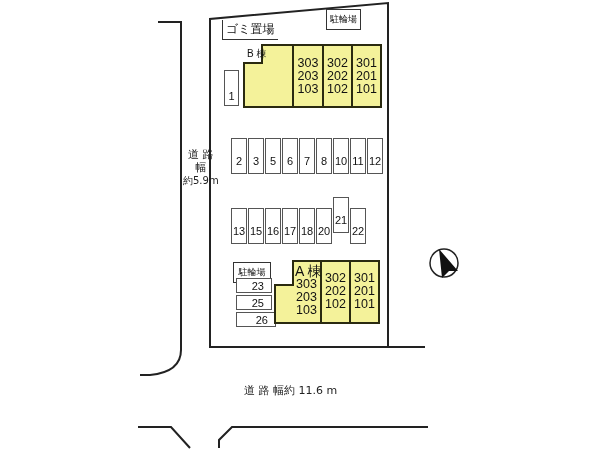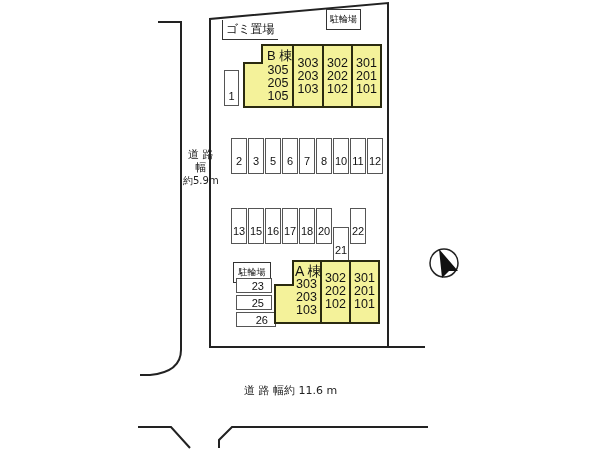--- a/index.html
+++ b/index.html
@@ -50,26 +50,21 @@
 
 <div class="slot" style="left:224px;top:70px;width:15px;height:36px;padding-bottom:3px;">1</div>
 
 <div class="abs" style="left:243px;top:44px;width:139px;height:64px;">
   <svg width="139" height="64" style="position:absolute;left:0;top:0;">
     <path d="M1,19 L19,19 L19,1 L138,1 L138,63 L1,63 Z" fill="#f4f29a" stroke="#2a2a10" stroke-width="2"></path>
     <line x1="50" y1="1" x2="50" y2="63" stroke="#2a2a10" stroke-width="2"></line>
     <line x1="80" y1="1" x2="80" y2="63" stroke="#2a2a10" stroke-width="2"></line>
     <line x1="109" y1="1" x2="109" y2="63" stroke="#2a2a10" stroke-width="2"></line>
   </svg>
-  <div class="abs" style="left:24px;top:3px;font-size:13px;font-family:'Liberation Sans',sans-serif;">B 棟</div>
-  <div class="abs" style="left:19px;top:20px;width:32px;text-align:center;font-family:'Liberation Sans',sans-serif;font-size:12.5px;line-height:13px;">
-    <div>305</div>
-      <div>205</div>
-      <div>105</div>
-  </div>
+  <div class="abs" style="left:4px;top:3px;font-size:10px;font-family:'Liberation Sans',sans-serif;">B 棟</div>
   <div class="abs" style="left:50px;top:13px;width:30px;text-align:center;font-family:'Liberation Sans',sans-serif;font-size:12.5px;line-height:13px;">
     <div>303</div>
       <div>203</div>
       <div>103</div>
   </div>
   <div class="abs" style="left:80px;top:13px;width:29px;text-align:center;font-family:'Liberation Sans',sans-serif;font-size:12.5px;line-height:13px;">
     <div>302</div>
       <div>202</div>
       <div>102</div>
   </div>
@@ -89,21 +84,21 @@
 <div class="slot" style="left:333px;top:138px;width:16px;height:36px;">10</div>
 <div class="slot" style="left:350px;top:138px;width:16px;height:36px;">11</div>
 <div class="slot" style="left:367px;top:138px;width:16px;height:36px;">12</div>
 
 <div class="slot" style="left:231px;top:208px;width:16px;height:36px;">13</div>
 <div class="slot" style="left:248px;top:208px;width:16px;height:36px;">15</div>
 <div class="slot" style="left:265px;top:208px;width:16px;height:36px;text-align:right;">16</div>
 <div class="slot" style="left:282px;top:208px;width:16px;height:36px;">17</div>
 <div class="slot" style="left:299px;top:208px;width:16px;height:36px;text-align:center;">18</div>
 <div class="slot" style="left:316px;top:208px;width:16px;height:36px;">20</div>
-<div class="slot" style="left:333px;top:197px;width:16px;height:36px;margin-top:30px;">21</div>
+<div class="slot" style="left:333px;top:197px;width:16px;height:36px;">21</div>
 <div class="slot" style="left:350px;top:208px;width:16px;height:36px;">22</div>
 
 <div class="hslot" style="left:236px;top:278px;width:36px;height:15px;">23</div>
 <div class="hslot" style="left:236px;top:295px;width:36px;height:15px;">25</div>
 <div class="hslot" style="left:236px;top:312px;width:40px;height:15px;">26</div>
 
 <div class="abs" style="left:274px;top:260px;width:106px;height:64px;">
   <svg width="106" height="64" style="position:absolute;left:0;top:0;">
     <path d="M1,25 L19,25 L19,1 L105,1 L105,63 L1,63 Z" fill="#f4f29a" stroke="#2a2a10" stroke-width="2"></path>
     <line x1="47" y1="1" x2="47" y2="63" stroke="#2a2a10" stroke-width="2"></line>

